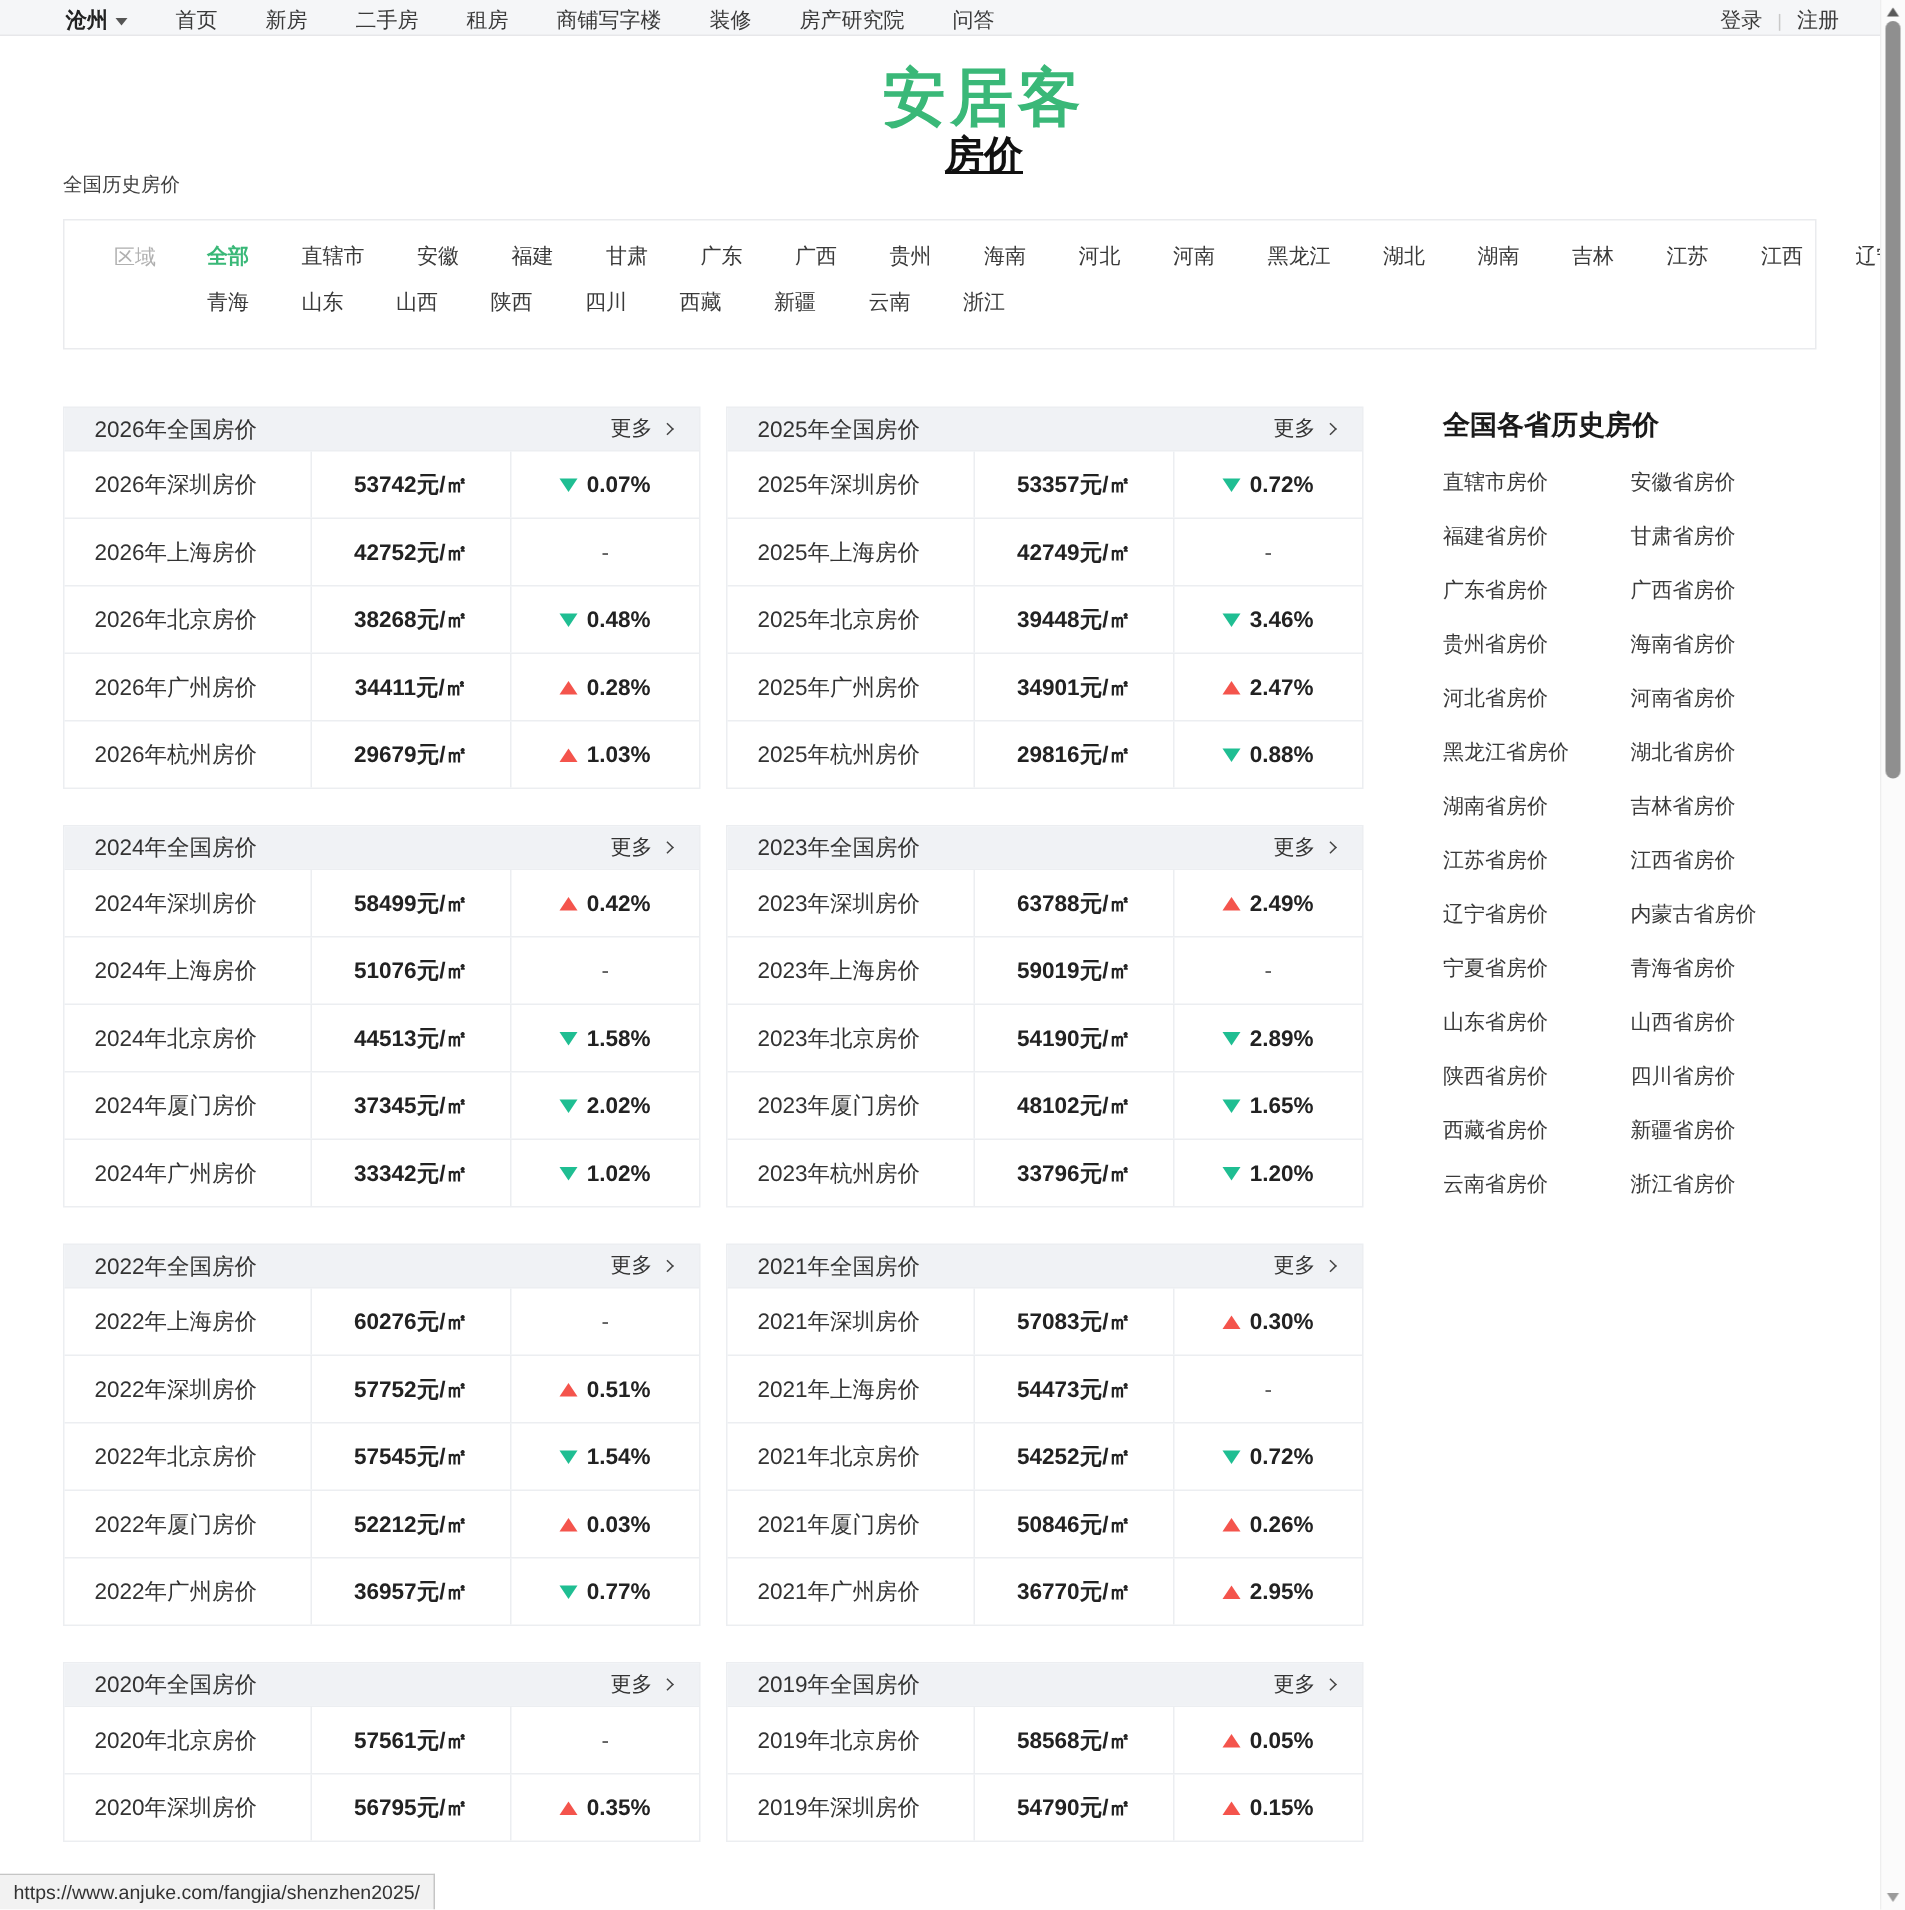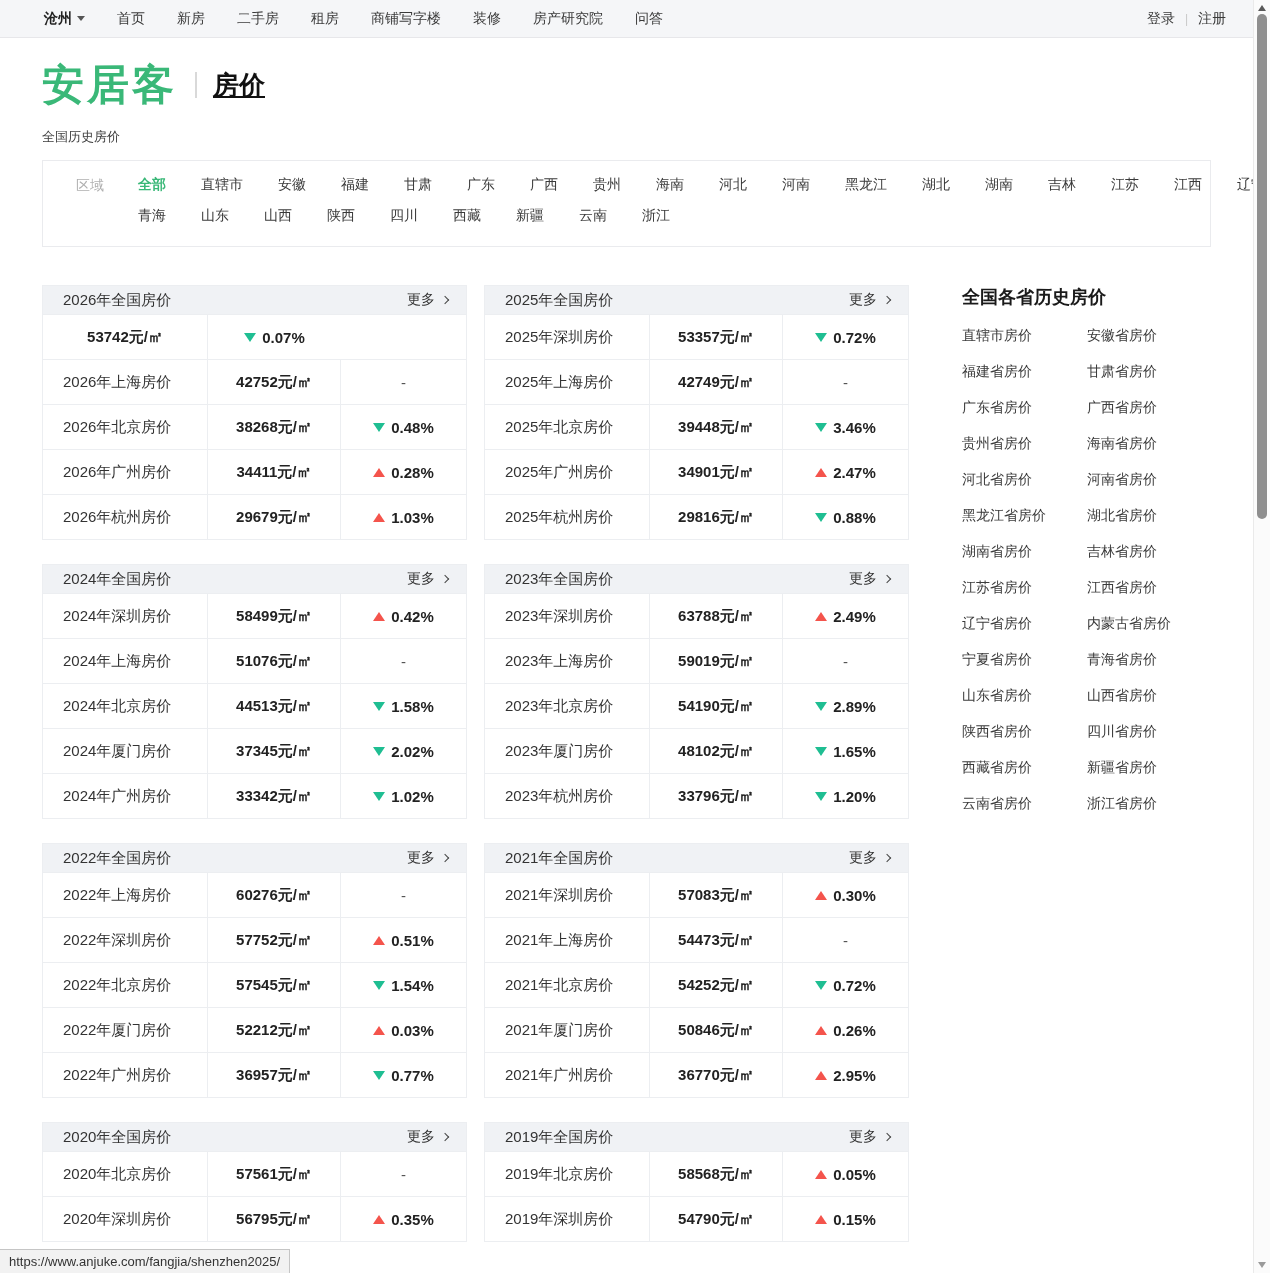--- a/index.html
+++ b/index.html
@@ -9,32 +9,32 @@
     --header-bg:#F0F2F5;
     --border:#ECEEF1;
     --text:#333;
   }
   *{box-sizing:border-box;margin:0;padding:0;}
   html,body{width:1270px;height:1273px;overflow:hidden;background:#fff;
     font-family:"Liberation Sans","DejaVu Sans",sans-serif;color:var(--text);}
   a{text-decoration:none;color:inherit;cursor:pointer;}
 
   
-  .navbar{height:38px;background:#F5F6F8;border-bottom:1px solid #E7E7EA;
-    display:flex;align-items:center;padding:0 44px;font-size:14px;}
+  .navbar{height:24px;background:#F5F6F8;border-bottom:1px solid #E7E7EA;
+    display:flex;align-items:flex-end;padding:0 44px;font-size:14px;}
   .nav-left{display:flex;align-items:center;gap:32px;}
   .city{font-weight:bold;color:#222;display:flex;align-items:center;}
   .caret{display:inline-block;width:0;height:0;border-left:4px solid transparent;
     border-right:4px solid transparent;border-top:5px solid #555;margin-left:5px;}
   .nav-item{color:#3a3a3a;}
   .nav-right{margin-left:auto;display:flex;align-items:center;gap:10px;color:#3a3a3a;}
   .nav-divider{color:#c9c9c9;font-size:12px;}
 
   
-  .brand-row{margin:20px 0 0 42px;display:flex;align-items:center;height:54px;}
+  .brand-row{margin:20px 0 0 42px;display:flex;align-items:center;height:54px;flex-direction:column;}
   .logo{font-size:42px;font-weight:900;color:var(--brand-green);letter-spacing:3px;line-height:1;}
   .brand-divider{width:2px;height:26px;background:#d9d9d9;margin:0 16px 0 18px;}
   .section-title{font-size:26px;font-weight:bold;color:#111;text-decoration:underline;}
 
   
   .breadcrumb{margin:16px 0 0 42px;font-size:13px;color:#404040;}
 
   
   .filter{margin:14px 59px 0 42px;border:1px solid #EAEBEE;padding:15px 30px 8px 33px;
     display:flex;font-size:14px;}
@@ -167,20 +167,21 @@
       <div class="card">
     <div class="card-header">
       <span class="card-title">2026年全国房价</span>
       <a class="more-link">
         <span>更多</span>
         <span class="chev"></span>
       </a>
     </div>
     <div>
           <div class="card-row">
+    <a class="cell cell-name">2026年深圳房价</a>
     <div class="cell cell-price">53742元/㎡</div>
     <div class="cell cell-change"><span class="tri tri-down"></span>0.07%</div>
   </div>
           <div class="card-row">
     <a class="cell cell-name">2026年上海房价</a>
     <div class="cell cell-price">42752元/㎡</div>
     <div class="cell cell-change">
               <span class="flat">-</span>
             </div>
   </div>

